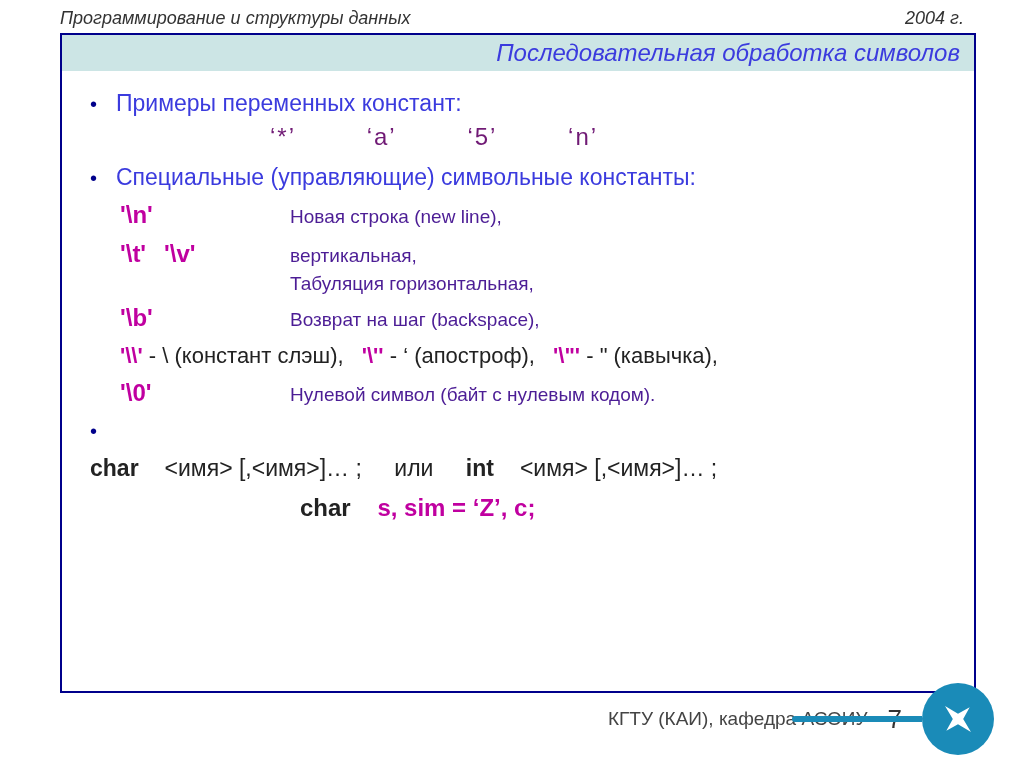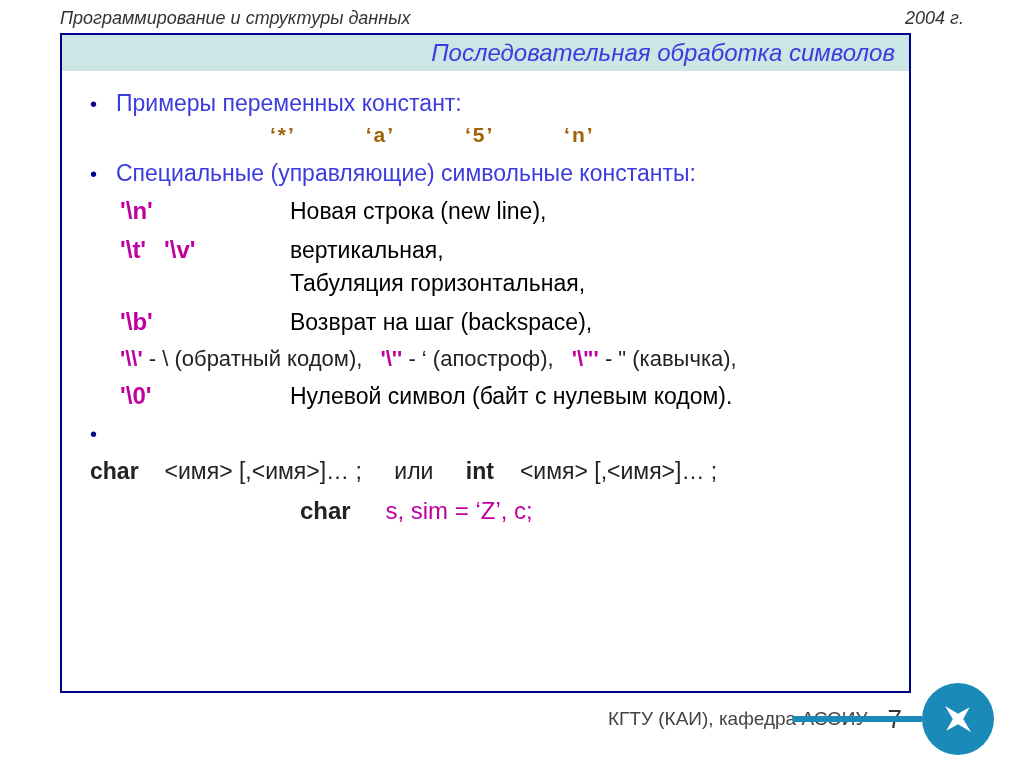--- a/index.html
+++ b/index.html
@@ -1,40 +1,40 @@
 <!DOCTYPE html>
 <html><head>
 <meta charset="utf-8">
 <style>
   * { box-sizing: border-box; margin: 0; padding: 0; }
   html, body { width: 1024px; height: 767px; font-family: Arial, sans-serif; background: #fff; }
   .page { width: 1024px; height: 767px; position: relative; padding: 8px 20px 0 60px; }
   .top-meta { display: flex; justify-content: space-between; font-style: italic; color: #333; font-size: 18px; margin: 0 40px 4px 0; gap: 44px; }
-  .frame { border: 2px solid #00008b; width: 851px; height: 660px; background: #fff; position: relative; }
+  .frame { border: 2px solid #00008b; width: 916px; height: 660px; background: #fff; position: relative; }
   .titlebar { background: #cce5e5; text-align: right; padding: 4px 14px; font-style: italic; color: #3b3bde; font-size: 24px; }
   .content { padding: 10px 20px 0 28px; font-size: 23px; line-height: 1.45; }
   .bullet-row { display: flex; align-items: baseline; margin-top: 6px; }
   .bullet { color: #00008b; font-size: 20px; width: 26px; }
   .txt { color: #3b3bde; }
-  .examples-row { margin-left: 180px; color: #a16207; font-weight: bold; font-size: 21px; letter-spacing: 2px; }
+  .examples-row { margin-left: 180px; color: #701a75; font-weight: normal; font-size: 24px; letter-spacing: 2px; }
   .examples-row span { margin-right: 62px; }
   .esc-block { margin-left: 30px; }
   .esc-row { display: flex; align-items: baseline; margin-top: 4px; }
   .esc-code { color: #c000a0; font-weight: bold; width: 170px; font-size: 24px; }
   .esc-code .pair2 { margin-left: 18px; }
-  .esc-desc { color: #000000; font-size: 23px; }
+  .esc-desc { color: #4c1d95; font-size: 19px; }
   .inline-row { margin-left: 30px; margin-top: 4px; font-size: 22px; color: #222; }
   .inline-row .m { color: #c000a0; font-weight: bold; }
   .inline-row .sep { margin: 0 6px; }
   .decl { margin-top: 6px; font-size: 23px; color: #222; }
   .decl b { font-weight: bold; }
   .decl .gap { display:inline-block; width:26px; }
   .example-line { text-align: left; margin-left: 210px; margin-top: 6px; font-size: 24px; }
   .example-line .kw { color: #222; font-weight: bold; }
-  .example-line .var { color: #c000a0; font-weight: normal; margin-left: 8px; }
+  .example-line .var { color: #c000a0; font-weight: bold; }
   .footer { position: absolute; bottom: 12px; right: 30px; display: flex; align-items: center; gap: 20px; }
   .footer-text { color: #444; font-size: 19px; }
   .pagenum { font-size: 26px; color: #333; }
   .logo { width: 72px; height: 72px; border-radius: 50%; background: #1a8bb8; display:flex; align-items:center; justify-content:center; position:relative; }
   .logo::after { content:""; position:absolute; left:-130px; top:33px; width:130px; height:6px; background:#1a8bb8; border-radius:3px 0 0 3px; }
   .logo svg { width:44px; height:44px; }
 </style>
 </head>
 <body>
 
@@ -80,21 +80,21 @@
           </div>
         </div>
         <div class="esc-row">
           <div class="esc-code">'\b'</div>
           <div class="esc-desc">Возврат на шаг (backspace),</div>
         </div>
       </div>
 
       <div class="inline-row">
         <span class="m">'\\'</span>
-        <span> -  \ (обратный кодом),</span>
+        <span> -  \ (констант слэш),</span>
         <span class="sep"> </span>
         <span class="m">'\''</span>
         <span> - ‘ (апостроф),</span>
         <span class="sep"> </span>
         <span class="m">'\"'</span>
         <span> - "  (кавычка),</span>
       </div>
 
       <div class="esc-block">
         <div class="esc-row">

